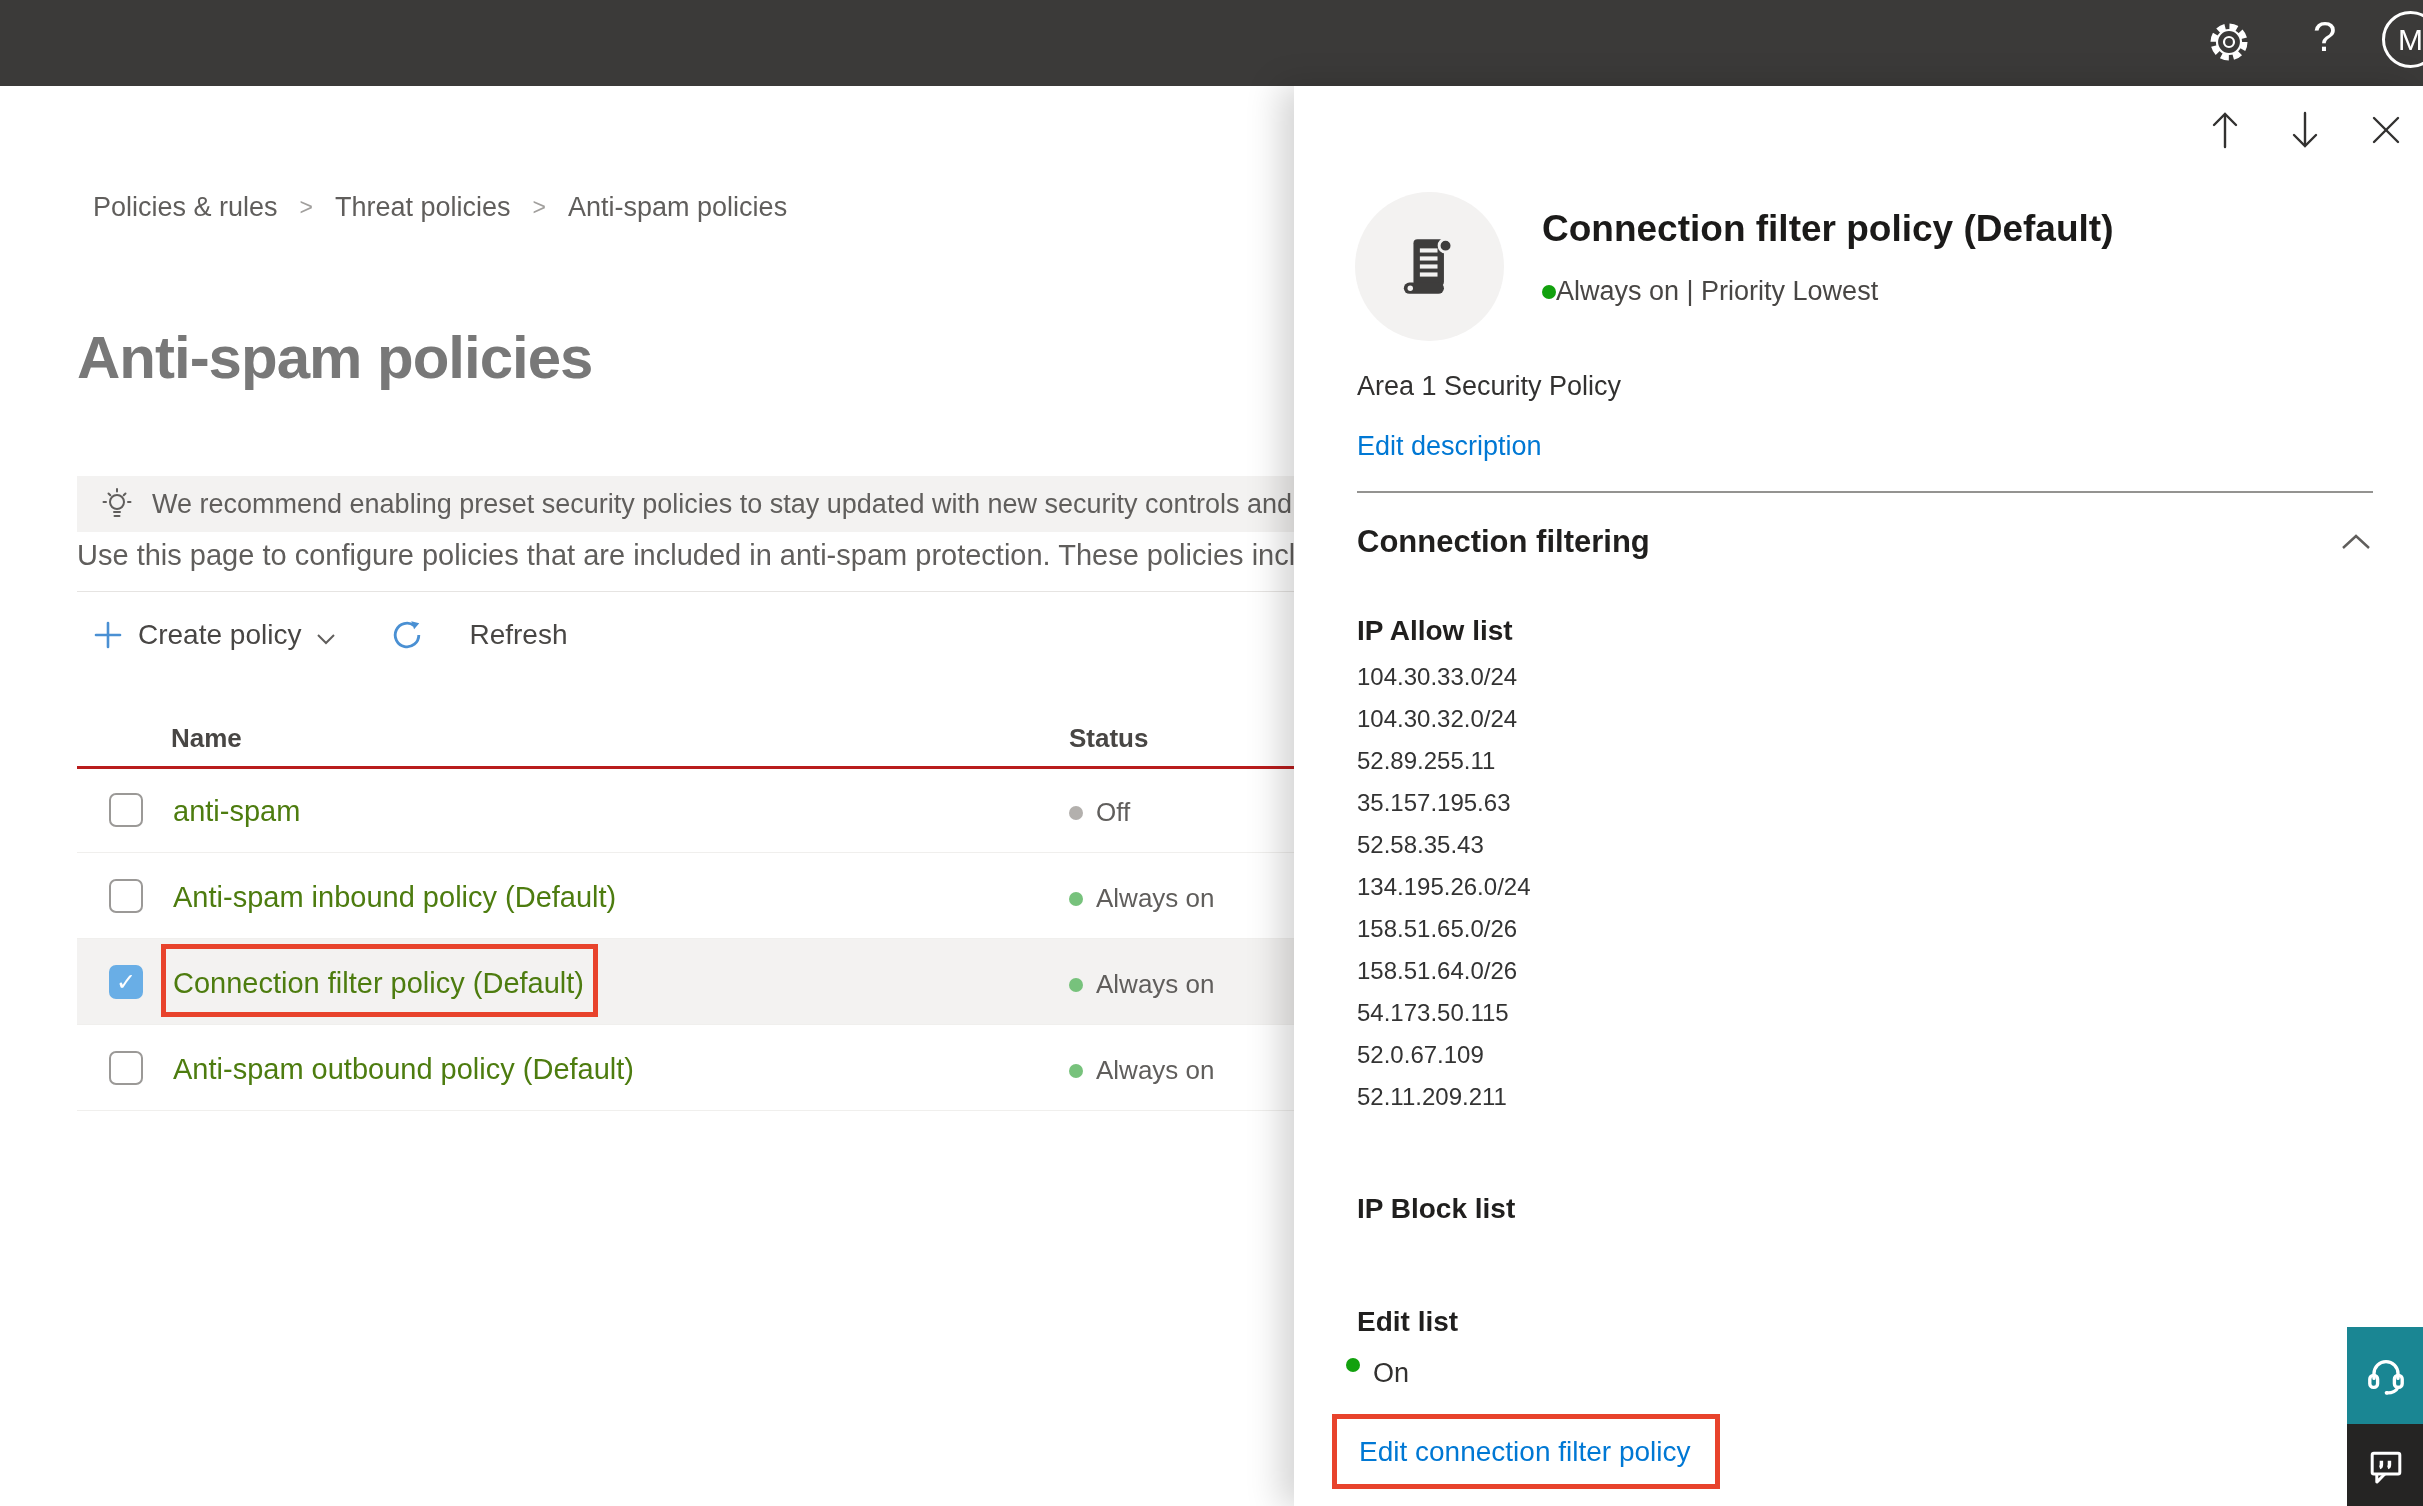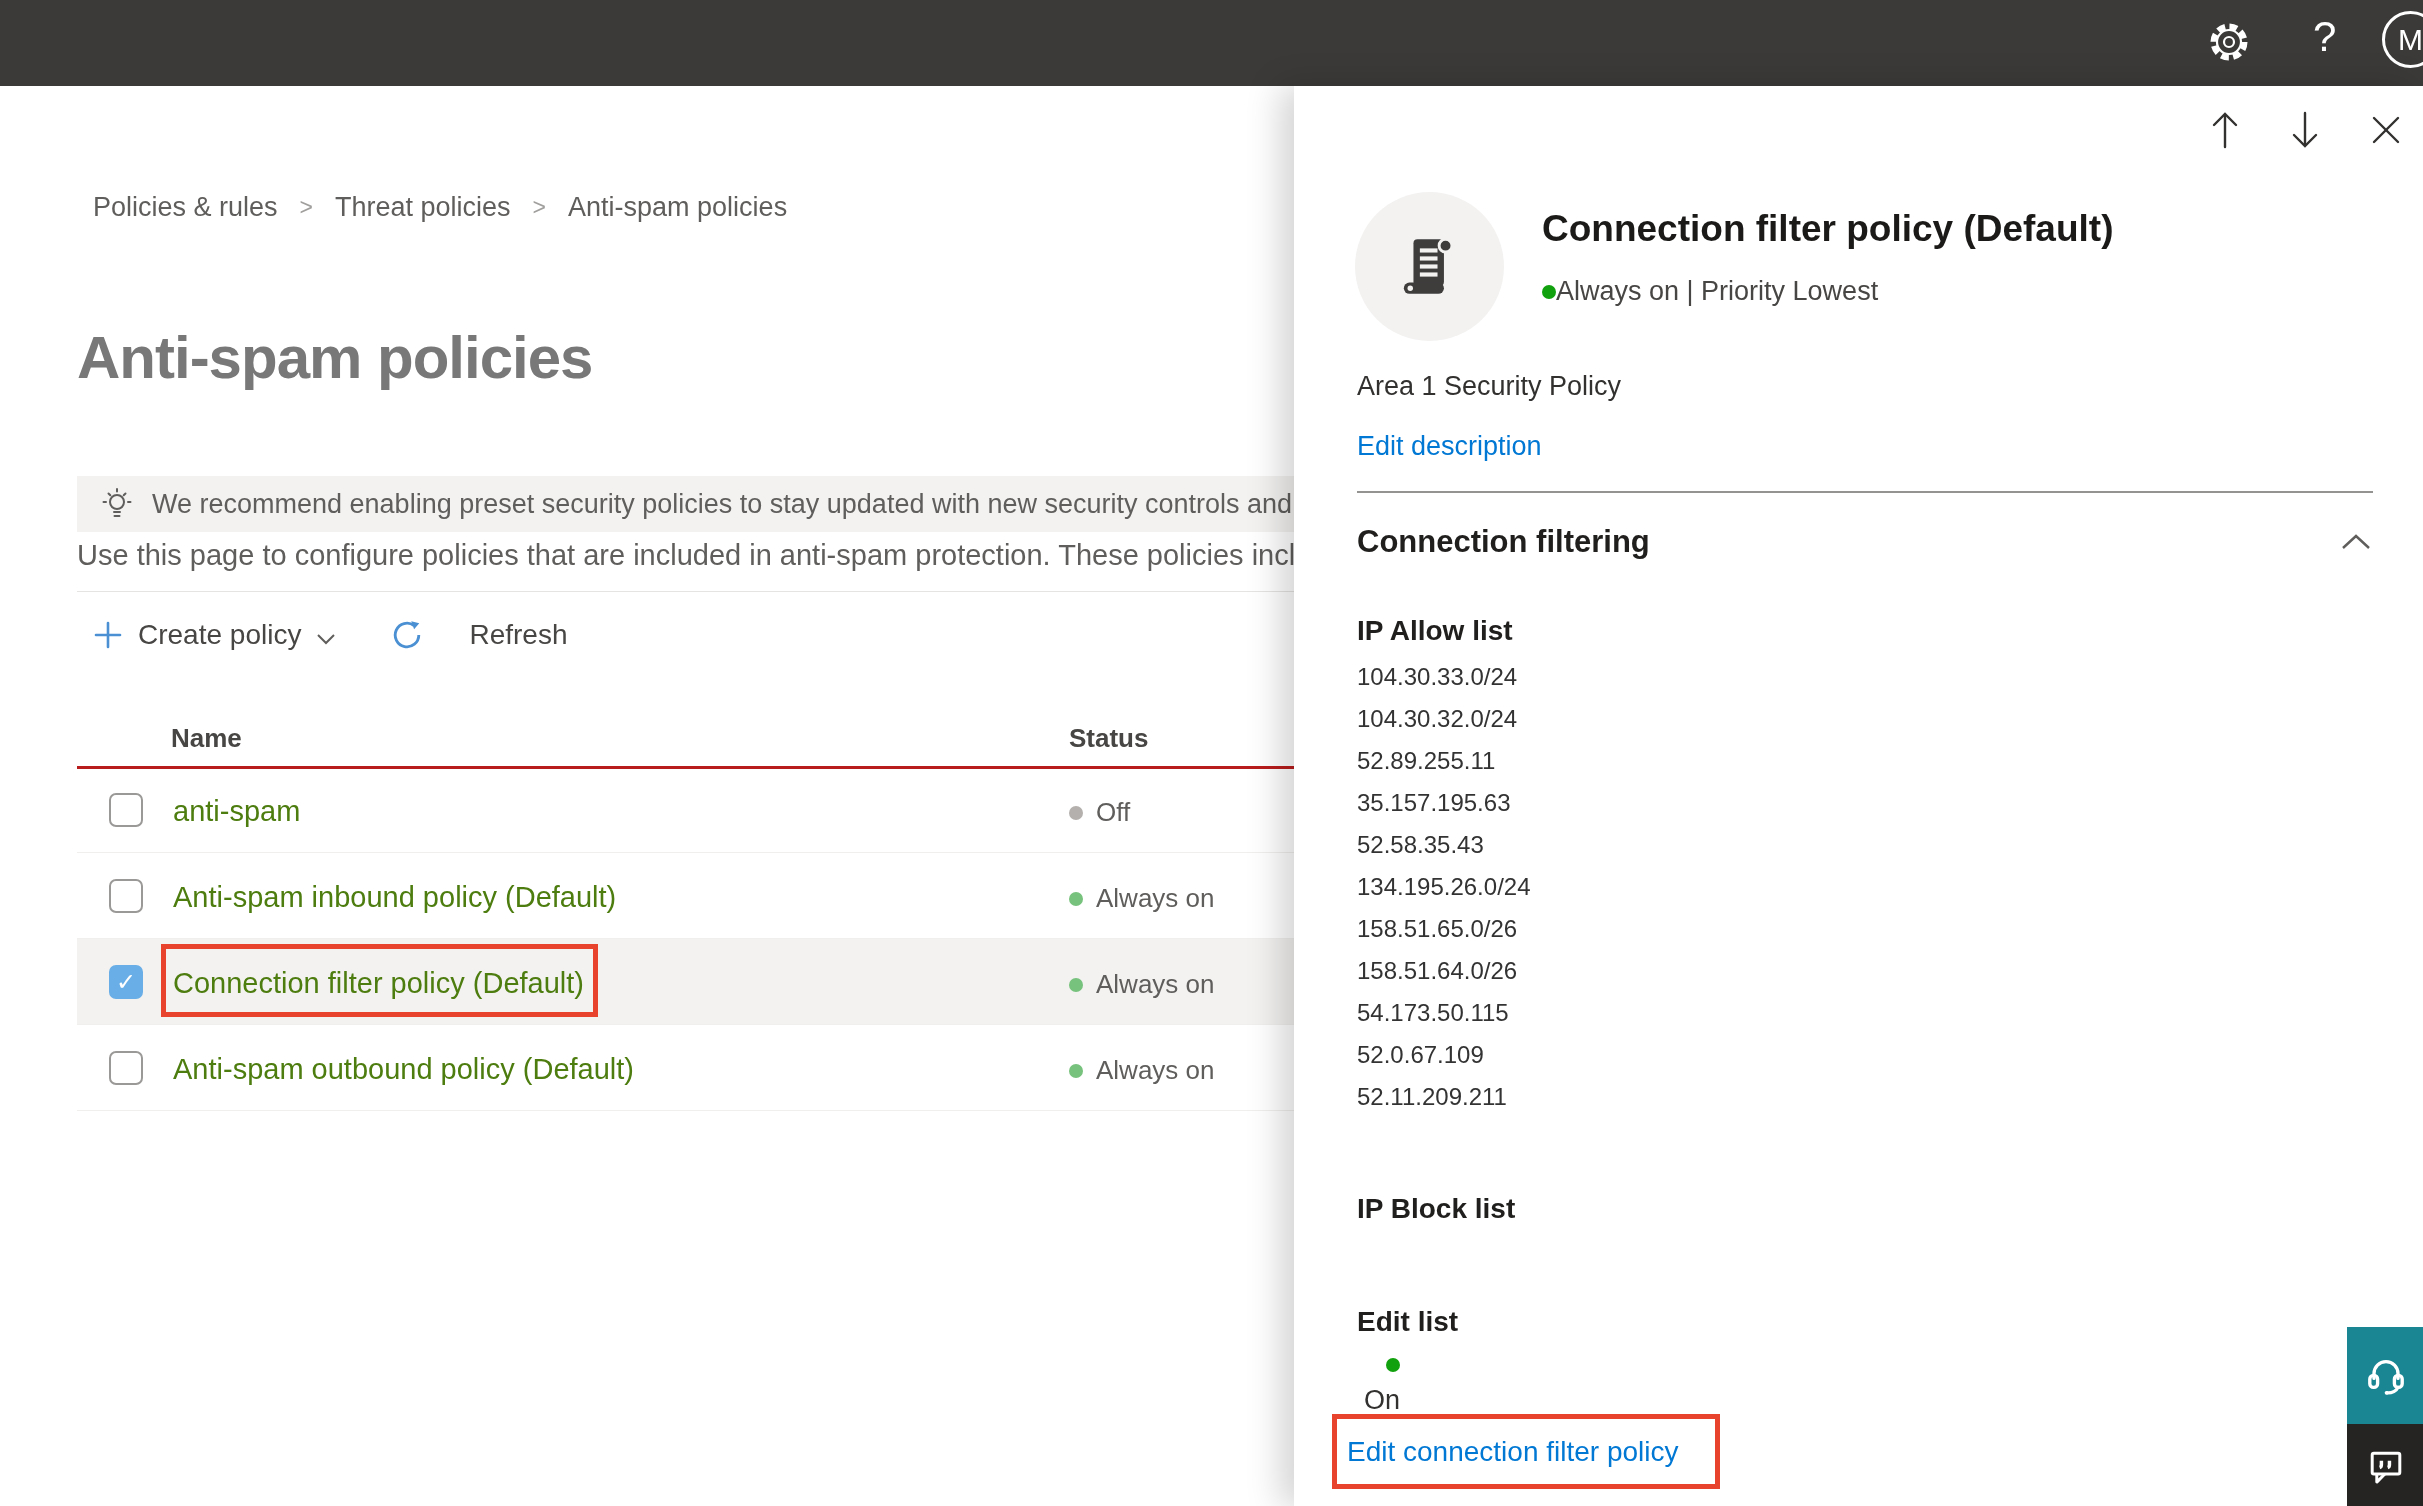--- a/index.html
+++ b/index.html
@@ -67,25 +67,25 @@
   .fly-desc{position:absolute;left:63px;top:285px;font-size:27px;color:#323130;}
   .fly-editdesc{position:absolute;left:63px;top:345px;font-size:27px;color:var(--accent,#0078d4);cursor:pointer;}
   .fly-divider{position:absolute;left:63px;top:405px;width:1016px;height:2px;background:#949391;}
   .fly-section{position:absolute;left:63px;top:438px;font-size:31px;font-weight:bold;color:#201f1e;}
   .fly-chevron{position:absolute;left:1047px;top:447px;cursor:pointer;display:flex;}
   .lbl{position:absolute;left:63px;font-size:28px;font-weight:bold;color:#201f1e;}
   .lbl-allow{top:529px;}
   .lbl-block{top:1107px;}
   .lbl-safe{top:1220px;}
   #ip-list{position:absolute;left:63px;top:570px;font-size:24px;color:#333;line-height:42px;}
-  .fly-on{position:absolute;left:70px;top:1272px;display:flex;align-items:flex-end;gap:13px;
-          font-size:27px;color:#323130;flex-direction:column;}
+  .fly-on{position:absolute;left:52px;top:1272px;display:flex;align-items:flex-start;gap:13px;
+          font-size:27px;color:#323130;}
   .edit-frame{position:absolute;left:38px;top:1328px;width:388px;height:75px;
               border:5px solid var(--red,#e8432c);box-sizing:border-box;
-              display:flex;align-items:center;padding-left:10px;}
+              display:flex;align-items:center;padding-left:22px;}
   .edit-link{font-size:28px;color:var(--accent,#0078d4);cursor:pointer;}
 
   
   .fab{position:absolute;right:0;display:flex;align-items:center;justify-content:center;cursor:pointer;}
   .fab-teal{top:1327px;width:77px;height:97px;background:var(--teal,#1a8693);}
   .fab-dark{top:1424px;width:77px;height:83px;background:var(--darkbtn,#252423);}
 </style>
 </head>
 <body>
 

